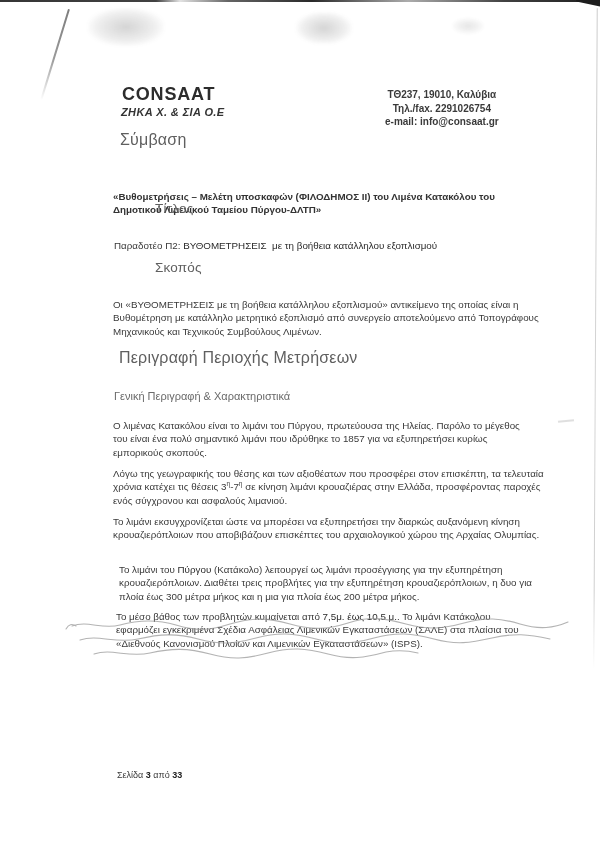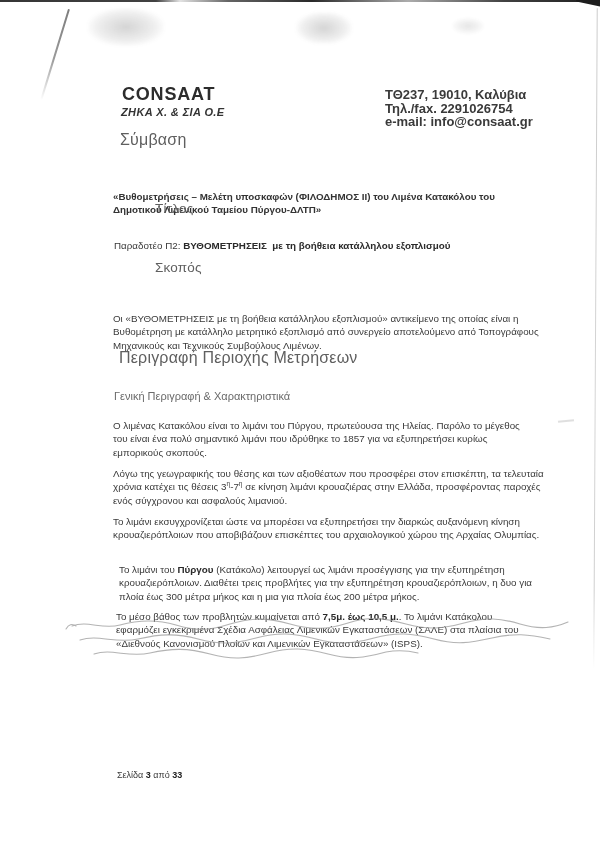--- a/index.html
+++ b/index.html
@@ -49,39 +49,39 @@
     transform:rotate(.3deg);
   }
   .margin-dash{
     left:558px;top:420px;width:16px;height:2px;
     background:#d2d2d2;transform:rotate(-6deg);opacity:.7;
   }
 
   
   .company-name{left:122px;top:84px;font-size:18px;font-weight:700;letter-spacing:.8px;color:#2c2c2c;}
   .company-sub{left:121px;top:106px;font-size:11px;font-weight:700;letter-spacing:.4px;color:#333;font-style:italic;}
-  .contact{left:385px;top:88px;font-size:13px;font-weight:700;line-height:13.5px;color:#3a3a3a;}
+  .contact{left:385px;top:88px;font-size:10px;font-weight:700;line-height:13.5px;color:#3a3a3a;text-align:center;}
 
   
   .h1{font-size:16px;font-weight:400;color:#5f5f5f;letter-spacing:.2px;}
   .h2{font-size:13.5px;font-weight:400;color:#5f5f5f;letter-spacing:.2px;margin-left:36px;}
   .h3{font-size:11px;font-weight:400;color:#6a6a6a;}
   #h-contract{left:120px;top:131px;}
   #h-title{left:119px;top:201px;}
   #h-purpose{left:119px;top:260px;}
   #h-area{left:119px;top:349px;}
   #h-general{left:114px;top:390px;}
 
   
   .body-txt{font-size:9.8px;line-height:13.4px;color:#3a3a3a;}
-  .bold{font-weight:700;color:#2a2a2a;}
+  .bold{font-weight:400;color:#2a2a2a;}
   .pre{white-space:pre-wrap;}
   #subject{left:113px;top:170px;width:430px;font-weight:700;color:#333;margin-top:20px;}
   #deliverable{left:114px;top:239px;width:440px;}
-  #purpose{left:113px;top:312px;width:436px;}
+  #purpose{left:113px;top:298px;width:436px;}
   #para1{left:113px;top:419px;width:420px;}
   #para2{left:113px;top:467px;width:432px;}
   #para3{left:113px;top:515px;width:428px;}
   #para4{left:119px;top:563px;width:434px;}
   #para5{left:116px;top:610px;width:414px;}
   sup{font-size:6.5px;vertical-align:4px;line-height:0;}
 
   
   .squiggle-svg{left:58px;top:598px;width:520px;height:70px;}
 

